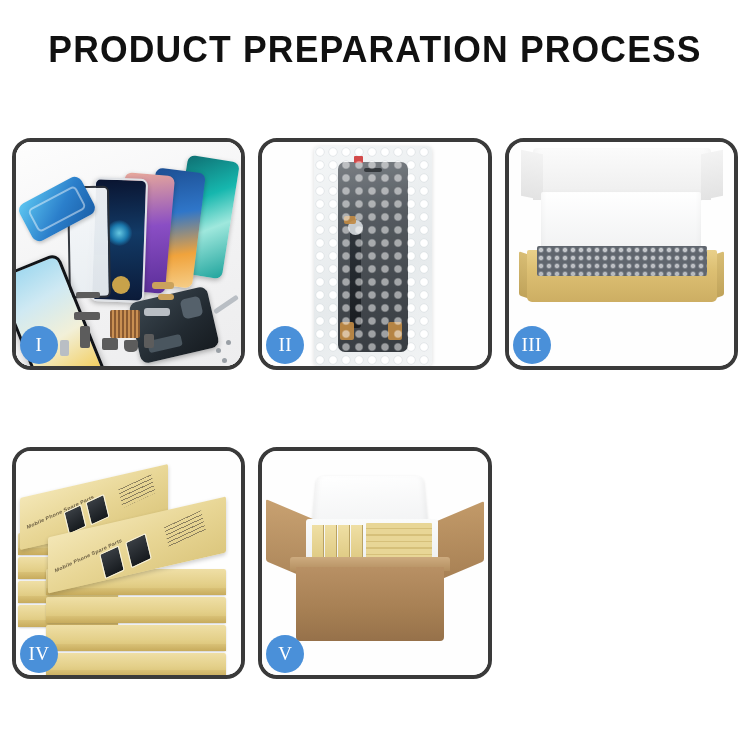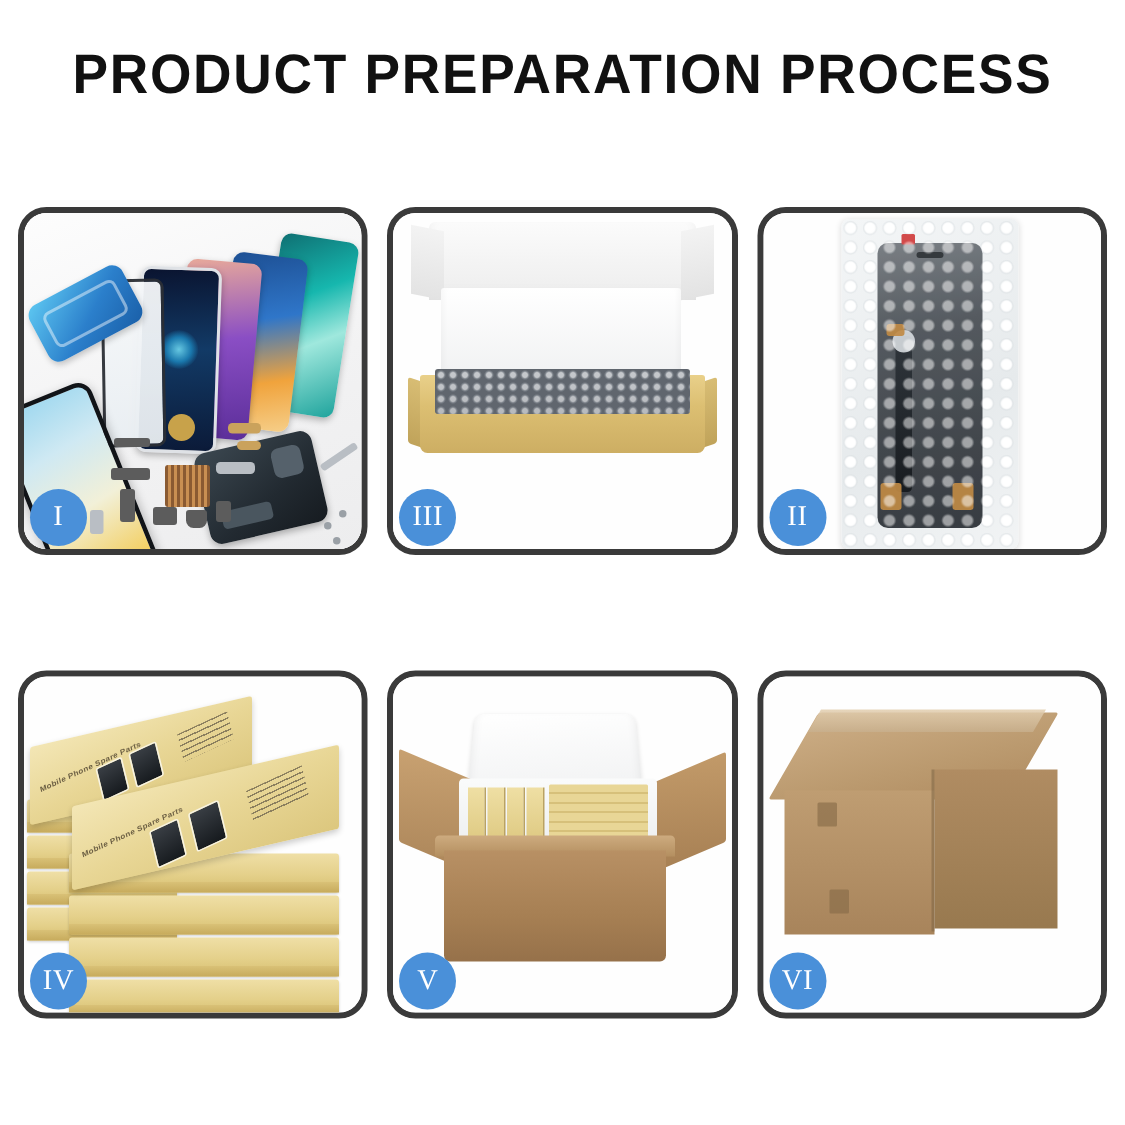--- a/index.html
+++ b/index.html
@@ -337,44 +337,44 @@
         <div class="prt screws" style="left:200px;top:206px;width:5px;height:5px;"></div>
         <div class="prt screws" style="left:210px;top:198px;width:5px;height:5px;"></div>
         <div class="prt screws" style="left:206px;top:216px;width:5px;height:5px;"></div>
         <div class="prt lt" style="left:196px;top:160px;width:28px;height:5px;transform:rotate(-34deg);"></div>
       </div>
       <div class="badge">I</div>
     </div>
 
     <div class="panel">
       <div class="stage">
-        <div class="b3lid"></div>
-        <div class="b3foam"></div>
-        <div class="b3flapL"></div>
-        <div class="b3flapR"></div>
-        <div class="b3tray"></div>
-        <div class="b3trayin"></div>
-      </div>
-      <div class="badge">III</div>
-    </div>
-
-    <div class="panel">
-      <div class="stage">
         <div class="bubblepack">
           <div class="scr-in"></div>
           <div class="redtab"></div>
           <div class="flex-cable"></div>
           <div class="flex-dot"></div>
           <div class="conn" style="left:30px;top:70px;width:12px;height:8px;"></div>
           <div class="conn" style="left:26px;top:176px;width:14px;height:18px;"></div>
           <div class="conn" style="left:74px;top:176px;width:14px;height:18px;"></div>
           <div class="bwoverlay"></div>
         </div>
       </div>
       <div class="badge">II</div>
+    </div>
+
+    <div class="panel">
+      <div class="stage">
+        <div class="b3lid"></div>
+        <div class="b3foam"></div>
+        <div class="b3flapL"></div>
+        <div class="b3flapR"></div>
+        <div class="b3tray"></div>
+        <div class="b3trayin"></div>
+      </div>
+      <div class="badge">III</div>
     </div>
 
     <div class="panel">
       <div class="stage">
         <div class="stk">
 
           <div class="sbox" style="left:2px;top:82px;width:100px;height:22px;">
               <span class="side"></span>
             </div>
           <div class="sbox" style="left:2px;top:106px;width:100px;height:22px;">
@@ -428,27 +428,15 @@
         <div class="v-gold" style="left:63px;width:11px;"></div>
         <div class="v-gold" style="left:76px;width:11px;"></div>
         <div class="v-gold" style="left:89px;width:11px;"></div>
         <div class="v-goldflat"></div>
         <div class="v-bodytop"></div>
         <div class="v-body"></div>
       </div>
       <div class="badge">V</div>
     </div>
 
-    <div class="panel">
-      <div class="stage">
-        <div class="c-top"></div>
-        <div class="c-tape"></div>
-        <div class="c-front"></div>
-        <div class="c-side"></div>
-        <div class="c-seam" style="left:112px;top:62px;width:2px;height:108px;"></div>
-        <div class="c-notch" style="left:36px;top:84px;width:13px;height:16px;"></div>
-        <div class="c-notch" style="left:44px;top:142px;width:13px;height:16px;"></div>
-      </div>
-      <div class="badge">VI</div>
-    </div>
 
   </div>
 </div>
 
 </body></html>

